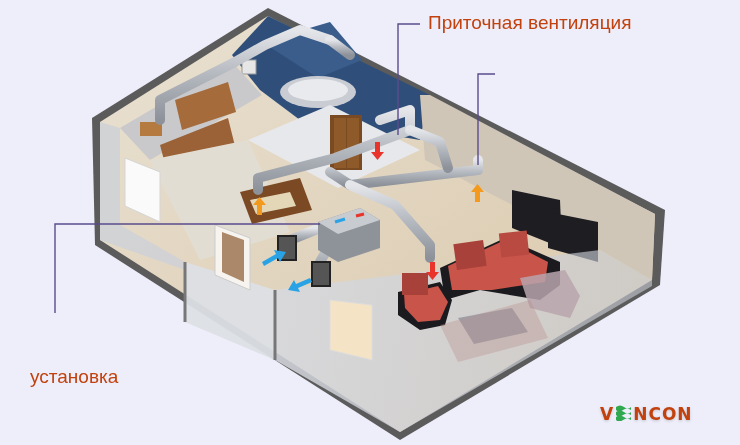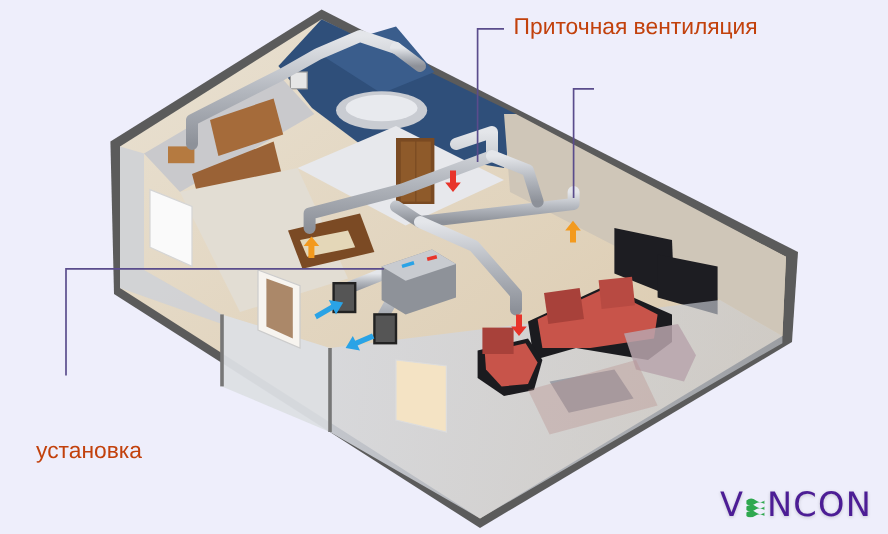--- a/index.html
+++ b/index.html
@@ -1,19 +1,19 @@
 <!DOCTYPE html>
 <html><head>
 <meta charset="utf-8">
 <style>
   html,body{margin:0;padding:0;}
   body{width:740px;height:445px;overflow:hidden;background:#eeeefb;font-family:"Liberation Sans",sans-serif;position:relative;}
   .stage{position:absolute;left:0;top:0;width:740px;height:445px;}
   .label{position:absolute;color:#c2410c;font-size:19px;line-height:22px;white-space:nowrap;}
-  .logo{position:absolute;left:600px;top:404px;font-family:"DejaVu Sans",sans-serif;font-weight:normal;font-size:28px;color:#4c1d95;letter-spacing:1px;text-shadow:0 1px 3px rgba(0,0,0,0.18);}
+  .logo{position:absolute;left:600px;top:404px;font-family:"DejaVu Sans",sans-serif;font-weight:bold;font-size:17px;color:#c2410c;letter-spacing:1px;text-shadow:0 1px 3px rgba(0,0,0,0.18);}
   .logo .e{display:inline-block;width:17px;height:17px;vertical-align:-1px;margin:0 1px;}
 </style>
 </head>
 <body>
 
 <div class="stage">
 <svg width="740" height="445" viewBox="0 0 740 445">
   <defs>
     <linearGradient id="floorG" x1="0" y1="0" x2="1" y2="1">
       <stop offset="0" stop-color="#e9e1d2"></stop>

